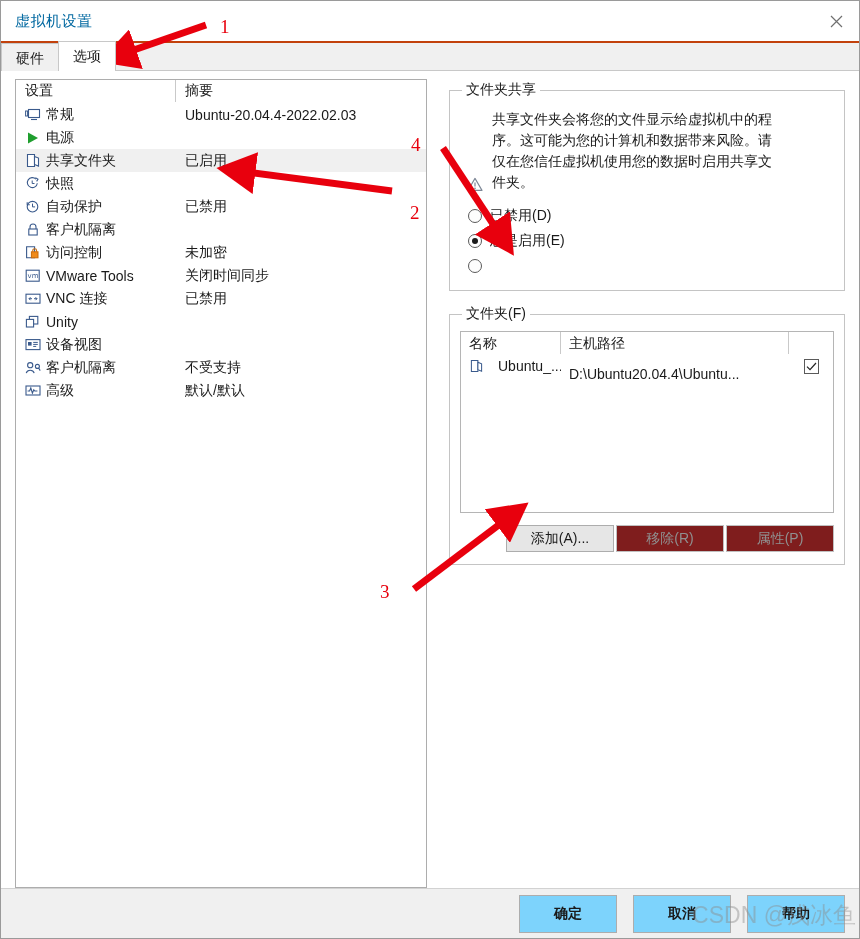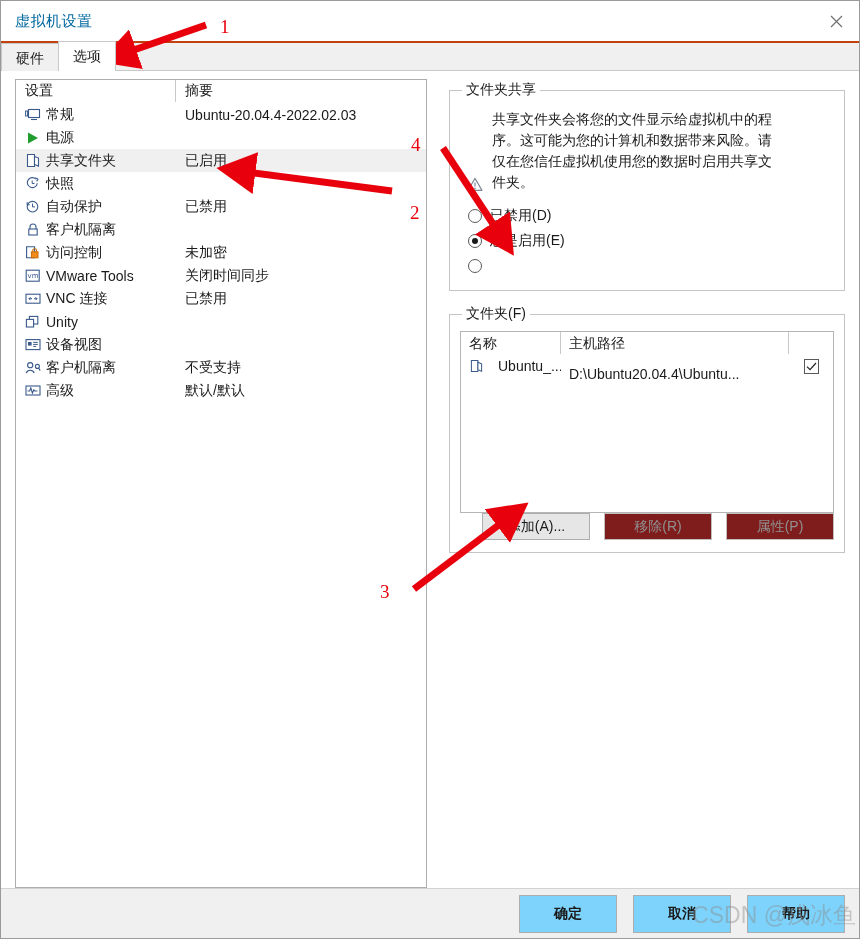--- a/index.html
+++ b/index.html
@@ -262,21 +262,22 @@
   .fl-row .c3 { width: 44px; display: flex; align-items: center; justify-content: center; }
   .chk {
     width: 15px; height: 15px;
     border: 1px solid #5a5a5a;
     background: #ffffff;
     box-sizing: border-box;
     display: flex; align-items: center; justify-content: center;
   }
   .btnrow {
     display: flex;
-    gap: 14px;
+    gap: 2px;
+    margin-top: 12px;
     justify-content: flex-end;
   }
   .btn {
     min-width: 108px;
     height: 27px;
     font-size: 14px;
     background: #e6e6e6;
     border: 1px solid #adadad;
     box-sizing: border-box;
     display: flex;

